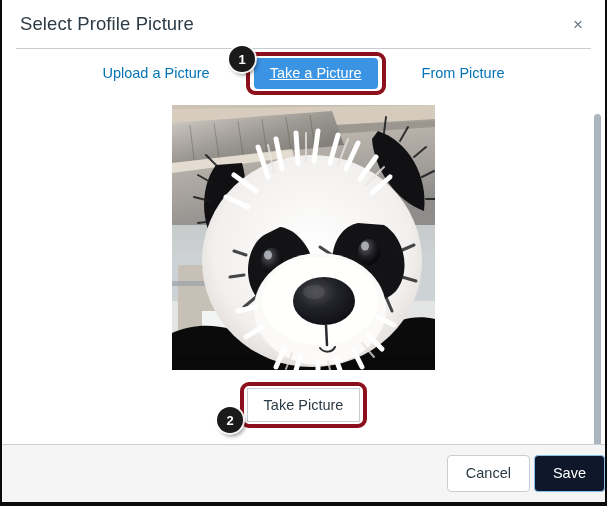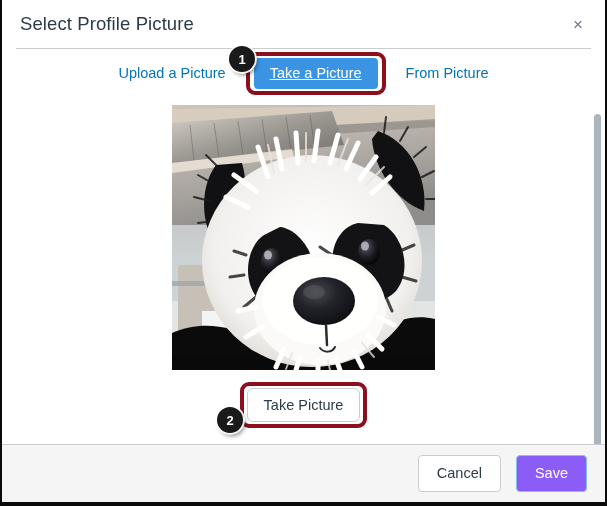--- a/index.html
+++ b/index.html
@@ -87,21 +87,21 @@
     flex: 1 1 auto;
     background: #ffffff;
     overflow: hidden;
   }
 
   
   .tabs {
     display: flex;
     justify-content: center;
     align-items: center;
-    gap: 0px;
+    gap: 16px;
     padding-top: 9px;
   }
   .tab {
     font-size: 14.5px;
     color: #0374b5;
     padding: 7px 12px;
     border-radius: 4px;
     cursor: pointer;
     white-space: nowrap;
     line-height: 1.15;
@@ -186,21 +186,21 @@
   }
   .take-wrap {
     position: relative;
     display: inline-block;
   }
   .take-button {
     font-size: 14.5px;
     color: #2d3b45;
     background: #ffffff;
     border: 1px solid #c7cdd1;
-    border-radius: 6px;
+    border-radius: 0;
     padding: 8px 16px;
     cursor: pointer;
     line-height: 1.15;
     font-family: "Liberation Sans", sans-serif;
   }
   #hl-take {
     left: -7px;
     top: -6px;
     right: -7px;
     bottom: -6px;
@@ -208,39 +208,38 @@
 
   
   .dialog-footer {
     flex: 0 0 58px;
     height: 58px;
     background: #f5f5f5;
     border-top: 1px solid #c7cdd1;
     display: flex;
     align-items: center;
     justify-content: flex-end;
-    padding-right: 18px;
-    gap: 15px;
+    gap: 4px;
     box-sizing: border-box;
   }
   .btn {
     font-size: 14.5px;
     border-radius: 4px;
     padding: 9px 18px;
     cursor: pointer;
     line-height: 1.15;
     font-family: "Liberation Sans", sans-serif;
   }
   .btn-cancel {
     background: #ffffff;
     color: #2d3b45;
     border: 1px solid #c7cdd1;
   }
   .btn-save {
-    background: #8b5cf6;
+    background: #0f172a;
     color: #ffffff;
     border: 1px solid #84c0eb;
   }
 
   
   .scrollbar-track {
     position: absolute;
     right: 4px;
     top: 60px;
     width: 9px;

